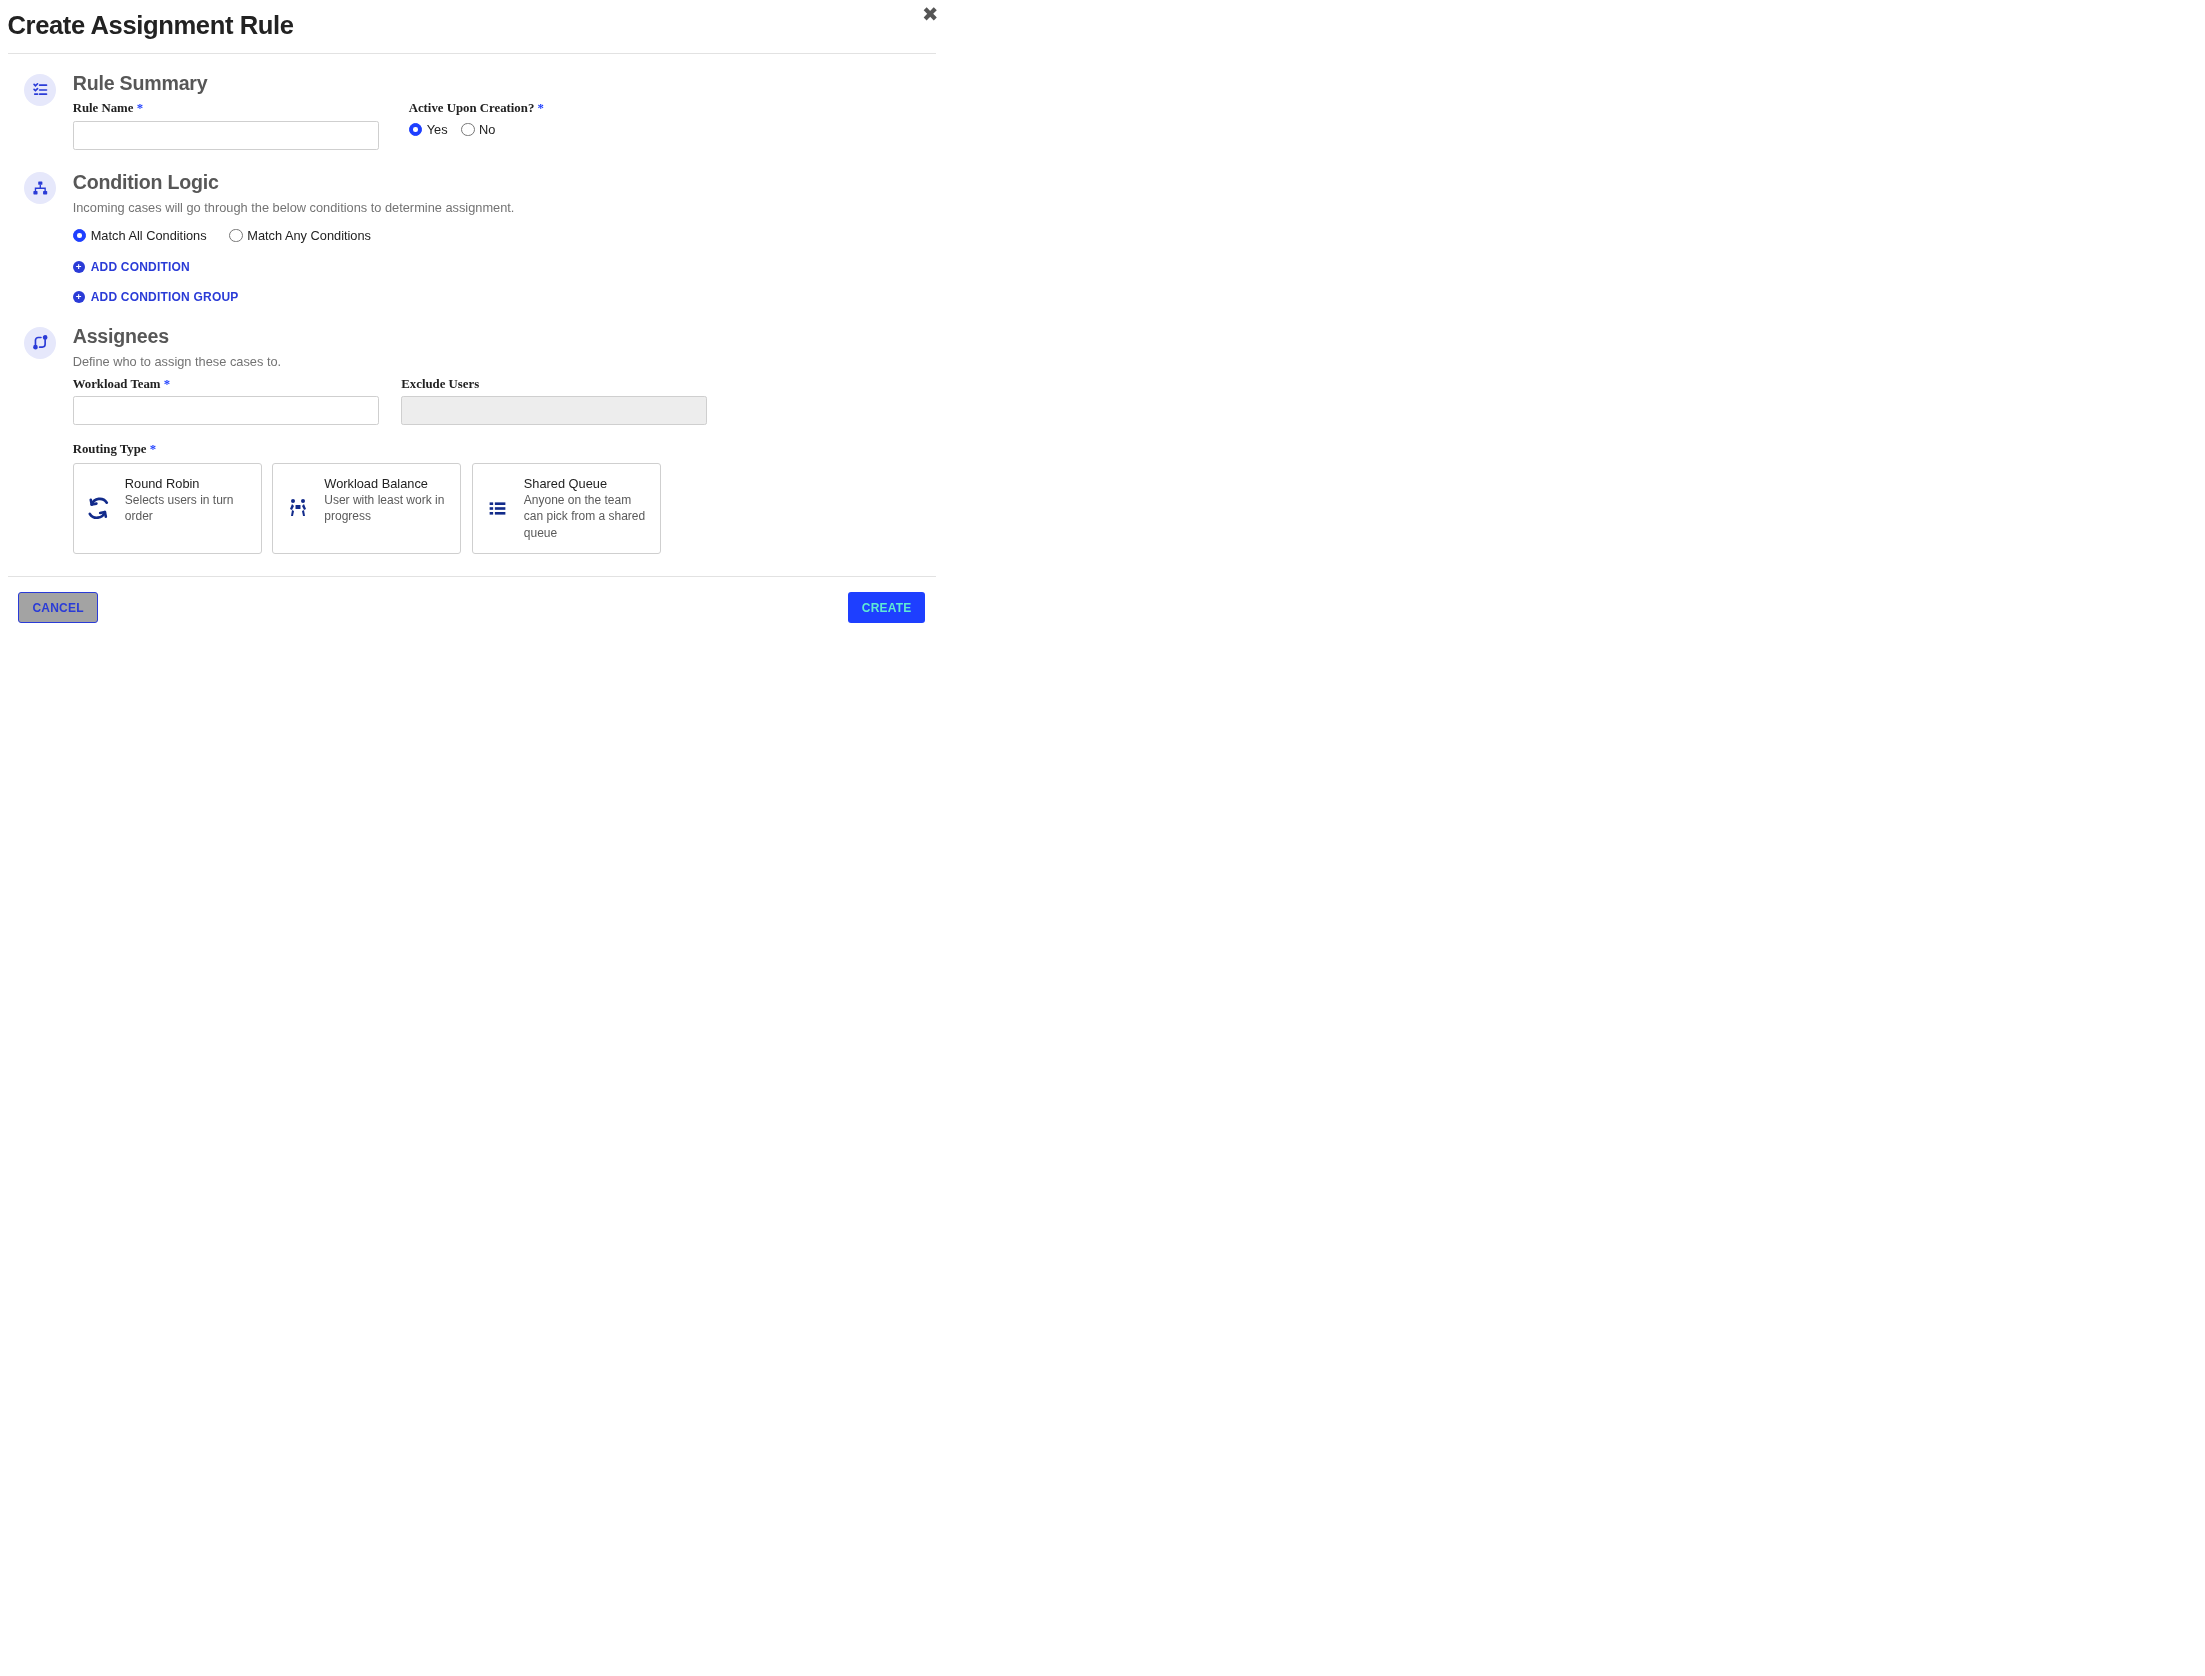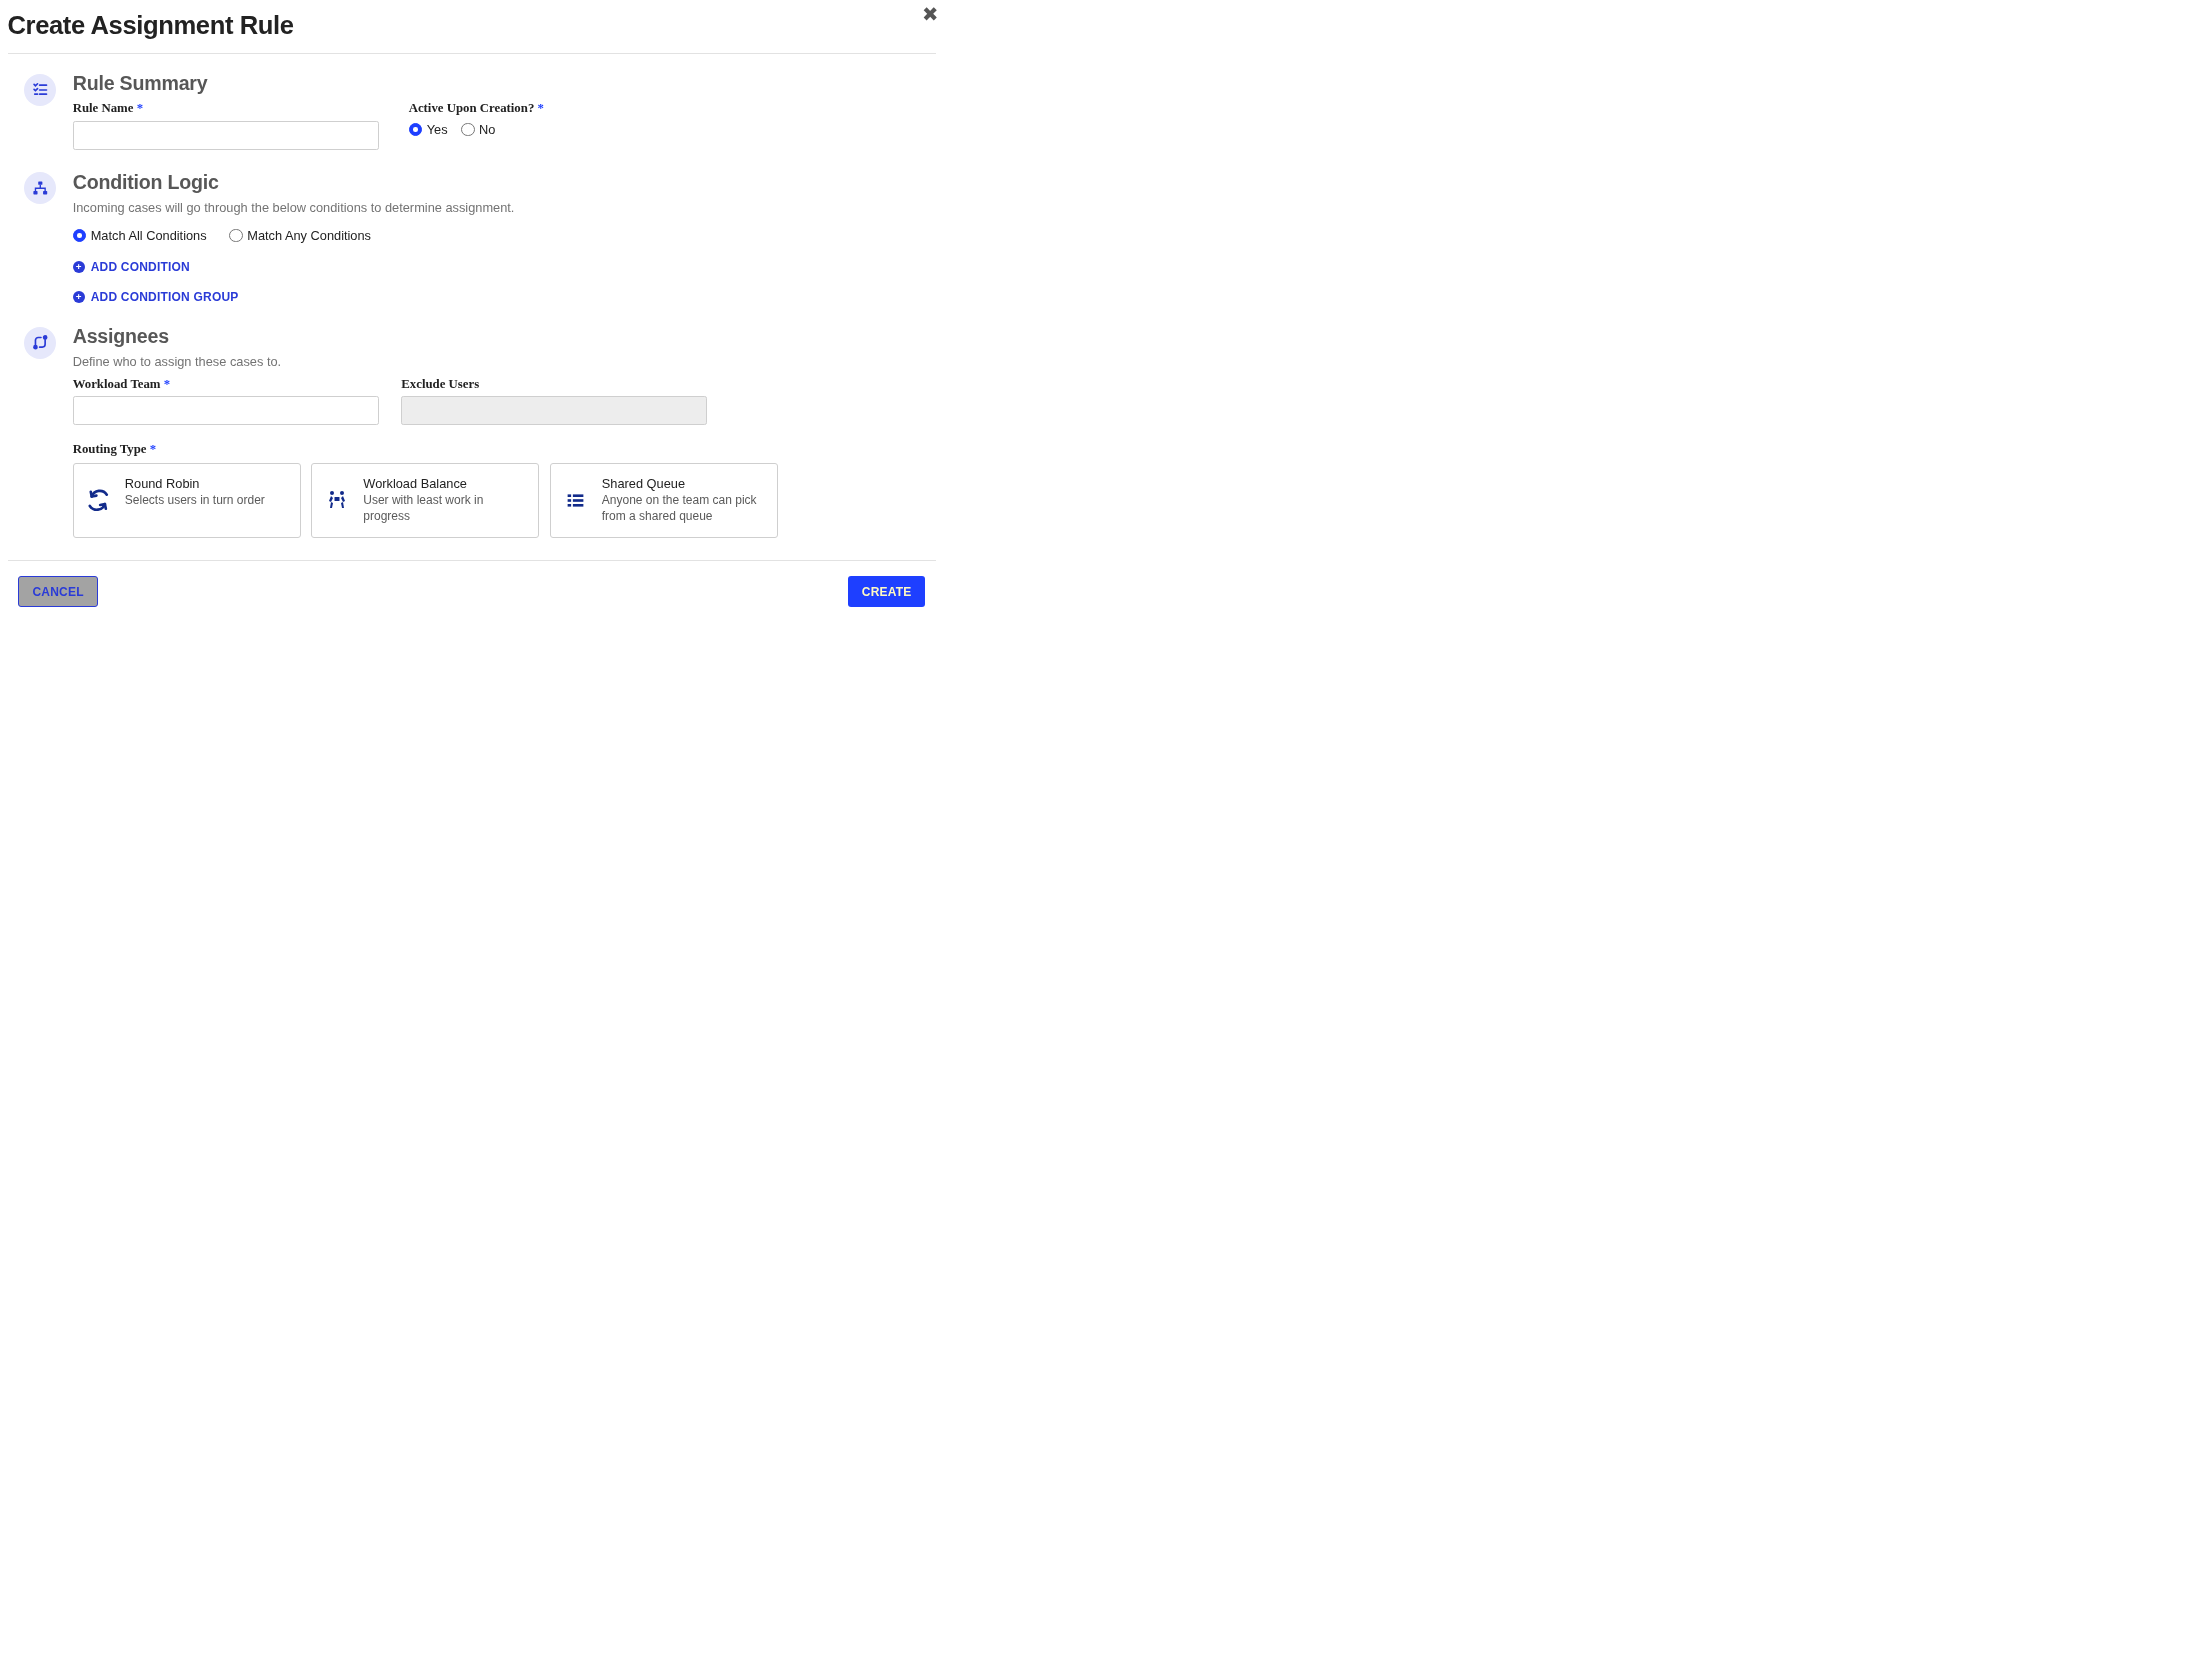--- a/index.html
+++ b/index.html
@@ -213,21 +213,21 @@
   }
   .assignees-grid .field { width:306px; }
 
   .routing-label { margin-top:16.6px; }
   .routing-row {
     display:flex;
     gap:10.5px;
     margin-top:6px;
   }
   .routing-card {
-    width:228px;
+    width:189px;
     border:0.8px solid var(--border);
     border-radius:3px;
     padding:12px 12px;
     display:flex;
     gap:13.5px;
     cursor:pointer;
     background:#fff;
   }
   .routing-card .r-icon {
     width:25.6px;
@@ -255,21 +255,21 @@
     padding:7.5px 13.5px;
     letter-spacing:0.2px;
   }
   .btn-outline {
     background:#a3a3a3;
     color:var(--accent);
     border:0.8px solid var(--accent);
   }
   .btn-primary {
     background:var(--accent-bright);
-    color:#fef9c3;
+    color:#5eead4;
     border:none;
   }
 </style>
 </head>
 <body>
 
 <div class="modal">
   <span class="close-x">✖</span>
 
   <div class="modal-header">

